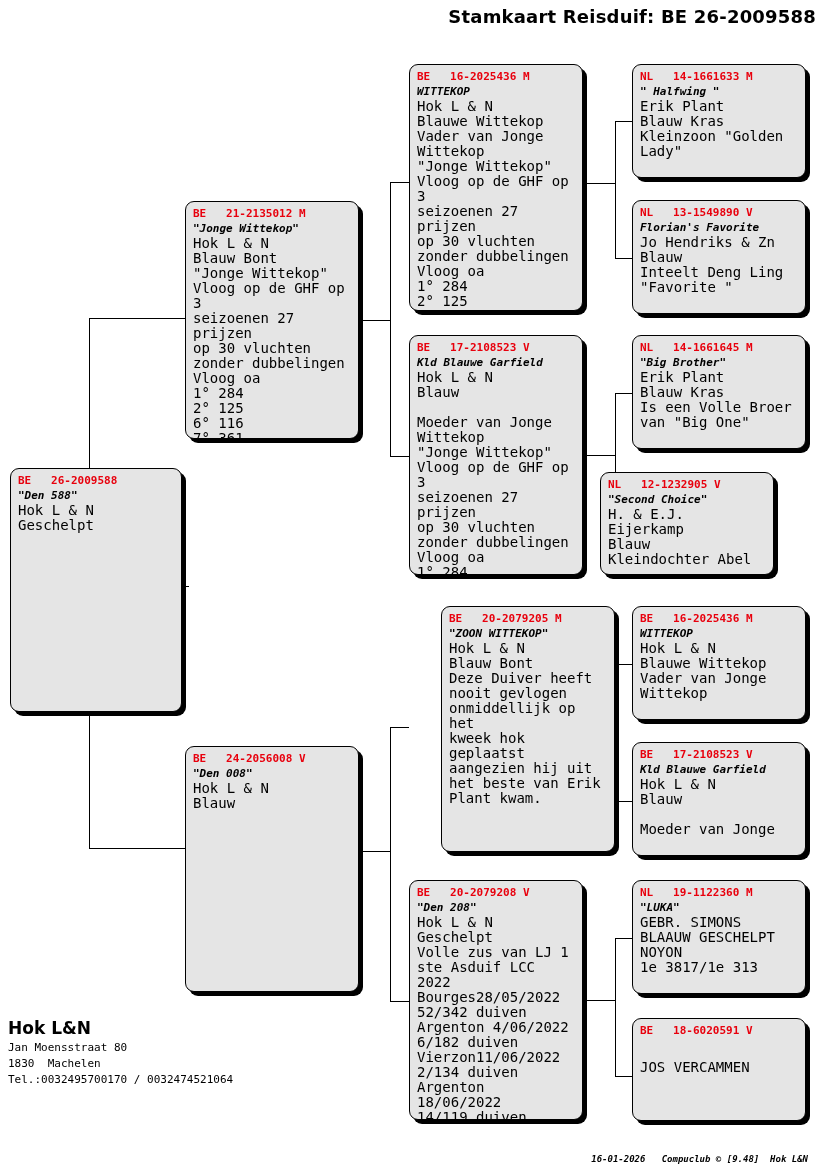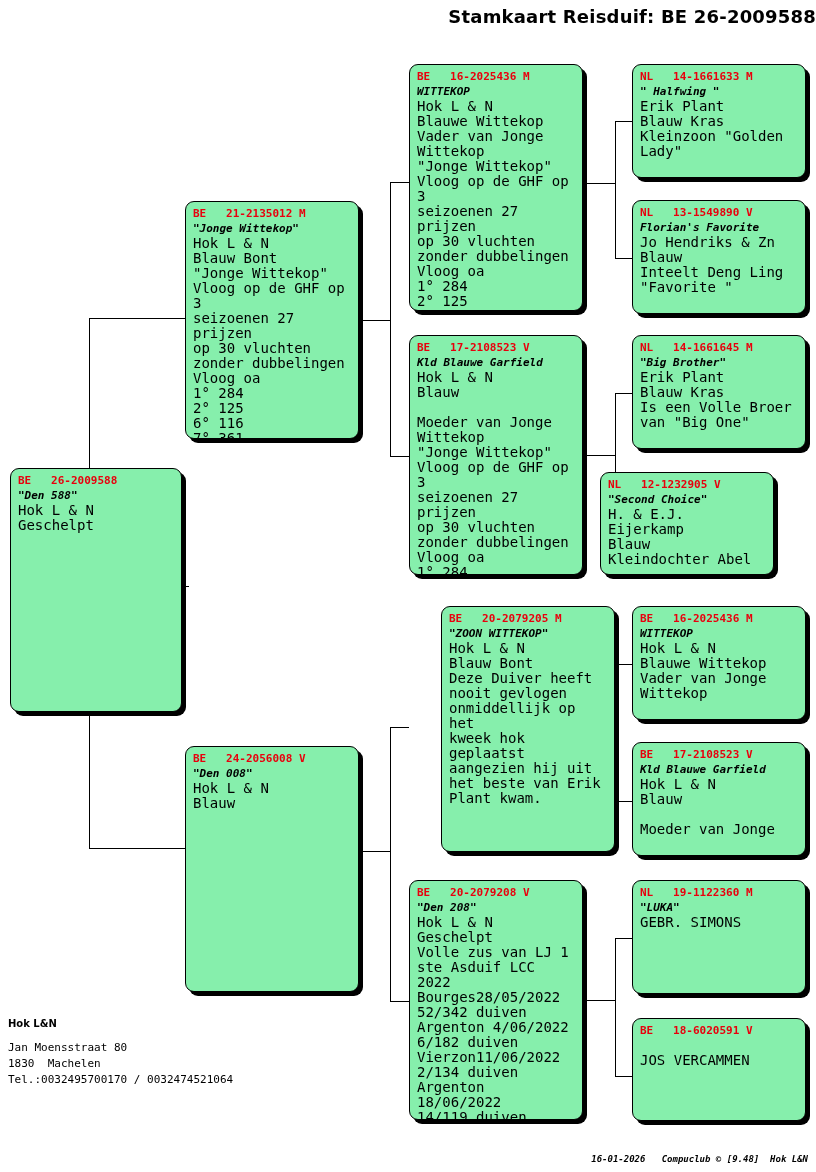--- a/index.html
+++ b/index.html
@@ -22,21 +22,21 @@
     width: 816px;
     text-align: right;
     font-family: "DejaVu Sans", sans-serif;
     font-size: 18px;
     font-weight: bold;
     letter-spacing: 0.2px;
   }
 
   .card {
     position: absolute;
-    background: #86efac;
+    background: #e5e5e5;
     border: 1px solid #000000;
     border-radius: 9px;
     box-shadow: 4px 4px 0 0 #000000;
     padding: 4px 6px 4px 7px;
     overflow: hidden;
   }
   .card .ring {
     font-size: 11px;
     font-weight: bold;
     color: #e8000d;
@@ -63,21 +63,21 @@
   }
   .ln.h { height: 1px; }
   .ln.v { width: 1px; }
 
   
   #footer-name {
     position: absolute;
     left: 8px;
     top: 1018px;
     font-family: "DejaVu Sans", sans-serif;
-    font-size: 10px;
+    font-size: 17px;
     font-weight: bold;
   }
   #footer-addr {
     position: absolute;
     left: 8px;
     top: 1040px;
     font-size: 11px;
     line-height: 16px;
     white-space: pre-wrap;
   }
@@ -278,25 +278,28 @@
   <div class="lines">Hok L &amp; N
 Blauw
 
 Moeder van Jonge</div>
 </div>
 
 <div class="card" style="left:632px; top:880px; width:174px; height:114px;">
   <div class="ring">NL   19-1122360 M</div>
   <div class="name">"LUKA"</div>
   <div class="lines b">GEBR. SIMONS</div>
+  <div class="lines">BLAAUW GESCHELPT
+NOYON
+1e 3817/1e 313</div>
 </div>
 
 <div class="card" style="left:632px; top:1018px; width:174px; height:103px;">
   <div class="ring">BE   18-6020591 V</div>
   <div class="name"></div>
-  <div class="lines b" style="margin-top:15px;">JOS VERCAMMEN</div>
+  <div class="lines b" style="margin-top:22px;">JOS VERCAMMEN</div>
 </div>
 
 <div id="footer-name">Hok L&amp;N</div>
 <div id="footer-addr">Jan Moensstraat 80
 1830  Machelen
 Tel.:0032495700170 / 0032474521064</div>
 <div id="footer-right">16-01-2026   Compuclub © [9.48]  Hok L&amp;N</div>
 
 </body></html>

